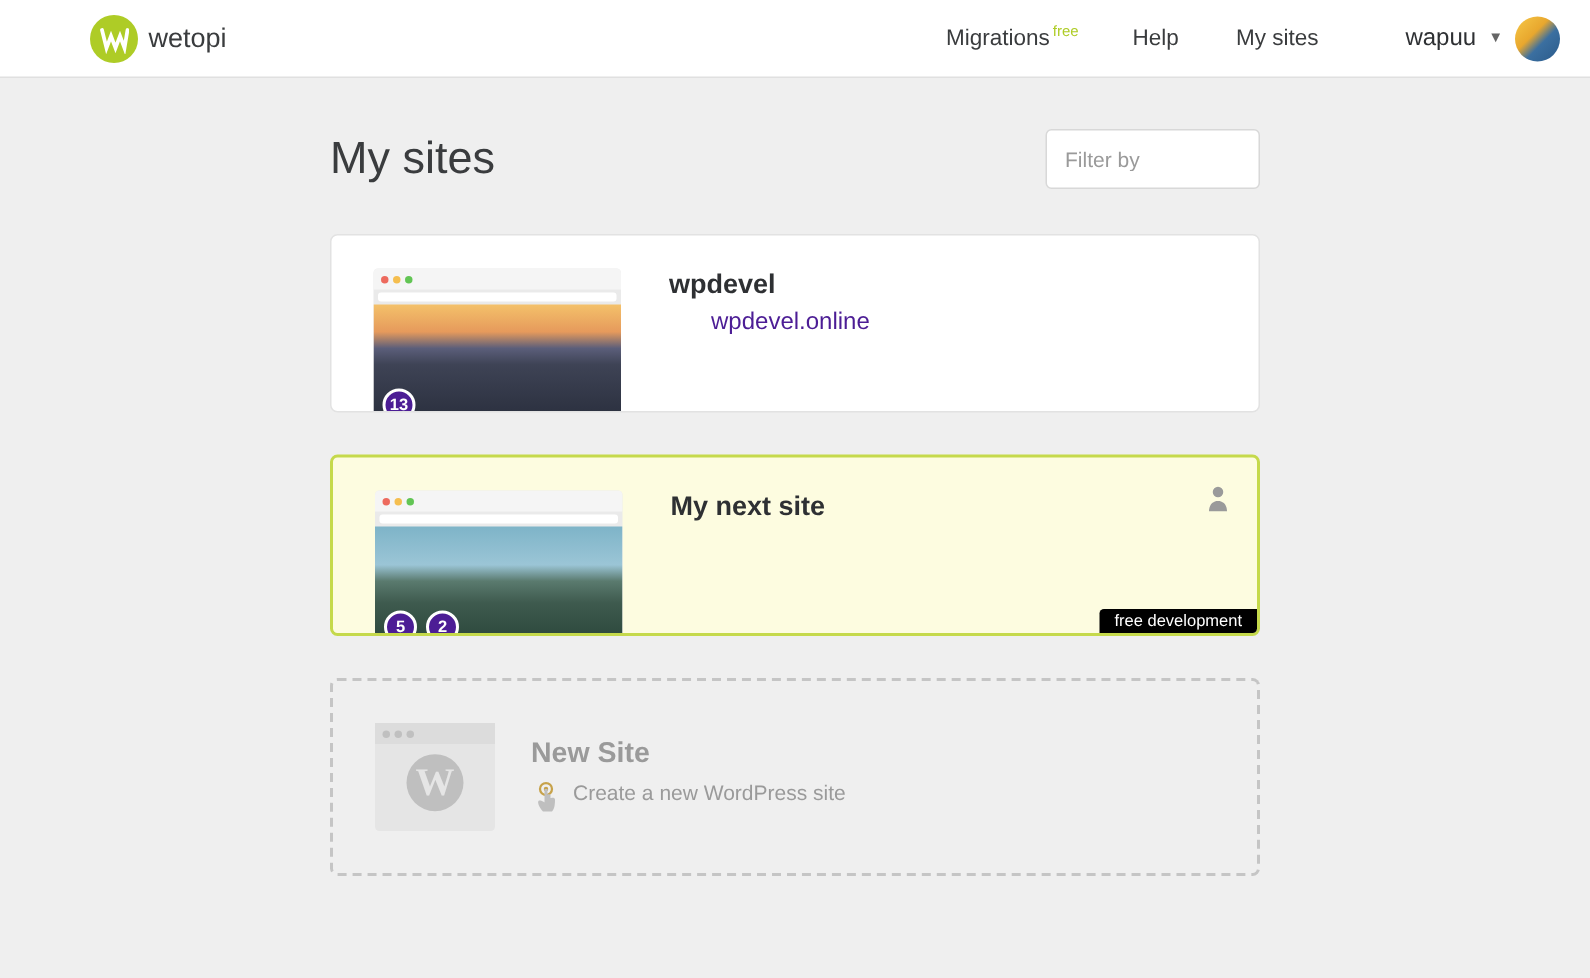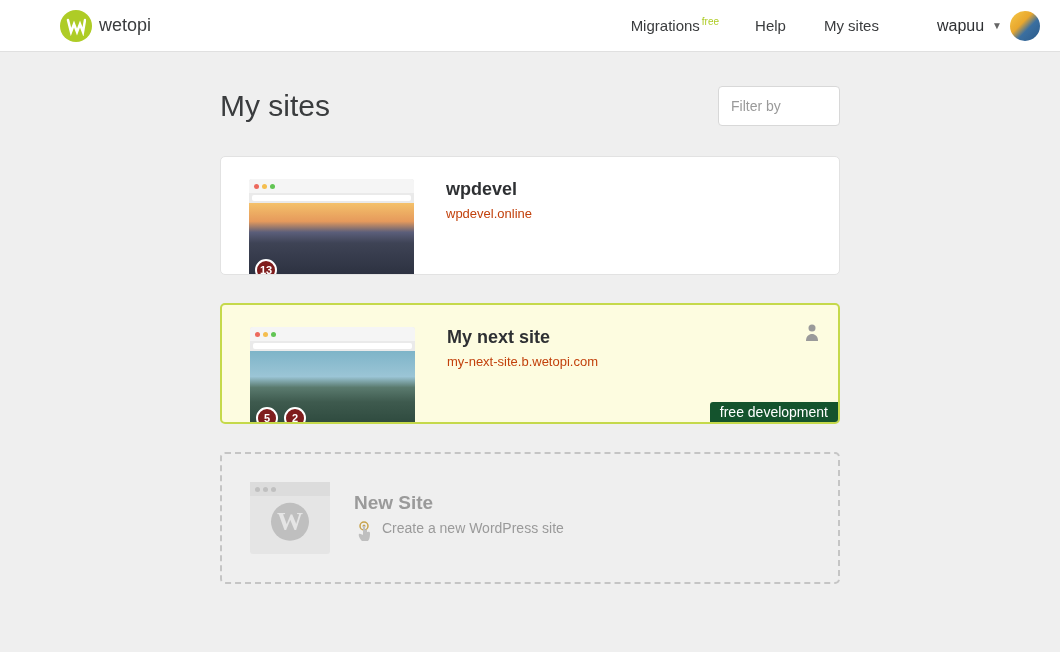--- a/index.html
+++ b/index.html
@@ -85,21 +85,21 @@
       align-items: center;
       margin-bottom: 30px;
     }
     .page-title {
       font-size: 30px;
       font-weight: 400;
       color: #3a3c3e;
     }
     .filter-input {
       margin-left: auto;
-      width: 122px;
+      width: 143px;
       height: 40px;
       border: 1px solid #d8d8d8;
       border-radius: 4px;
       padding: 0 12px;
       font-size: 14px;
       color: #999;
       background: #fff;
     }
     .filter-input::placeholder { color: #9a9a9a; }
     .card {
@@ -157,57 +157,58 @@
     .badges {
       position: absolute;
       bottom: -7px;
       left: 6px;
       display: flex;
       gap: 6px;
     }
     .badge-circle {
       width: 22px;
       height: 22px;
-      background: #7f1d1d;
+      background: #4c1d95;
       border: 2px solid #fff;
       border-radius: 50%;
       color: #fff;
       font-size: 11px;
       font-weight: bold;
       display: flex;
       align-items: center;
       justify-content: center;
     }
     .card-body {
       padding-left: 32px;
       flex: 1;
     }
     .card-title {
       font-size: 18px;
       font-weight: 600;
       color: #2e3033;
       margin-bottom: 6px;
     }
     .card-domain {
-      font-size: 13px;
-      color: #c2410c;
+      font-size: 16px;
+      color: #4c1d95;
+      margin-left: 28px;
     }
     .person-icon {
       position: absolute;
       right: 18px;
       top: 18px;
       color: #9a9a9a;
     }
     .ribbon {
       position: absolute;
       right: 0;
       bottom: 0;
-      background: #14532d;
+      background: #000000;
       color: #fff;
-      font-size: 14px;
+      font-size: 11px;
       padding: 2px 10px;
       border-radius: 3px 0 0 0;
     }
     .new-site-card {
       border: 2px dashed #c5c5c5;
       border-radius: 5px;
       display: flex;
       align-items: center;
       padding: 28px;
       cursor: pointer;
@@ -322,21 +323,20 @@
           </div>
       <div class="url-bar"></div>
       <div class="thumb-img mountains"></div>
       <div class="badges">
             <span class="badge-circle">5</span>
             <span class="badge-circle">2</span>
           </div>
     </div>
     <div class="card-body">
       <div class="card-title">My next site</div>
-      <div class="card-domain">my-next-site.b.wetopi.com</div>
     </div>
     <span class="person-icon"><svg width="16" height="18" viewBox="0 0 16 18">
             <circle cx="8" cy="5" r="3.5" fill="#9a9a9a"></circle>
             <path d="M2 18 c0 -5 3 -7 6 -7 s6 2 6 7 z" fill="#9a9a9a"></path>
           </svg></span>
     <span class="ribbon">free development</span>
   </div>
     </div>
 
   <div class="new-site-card">

